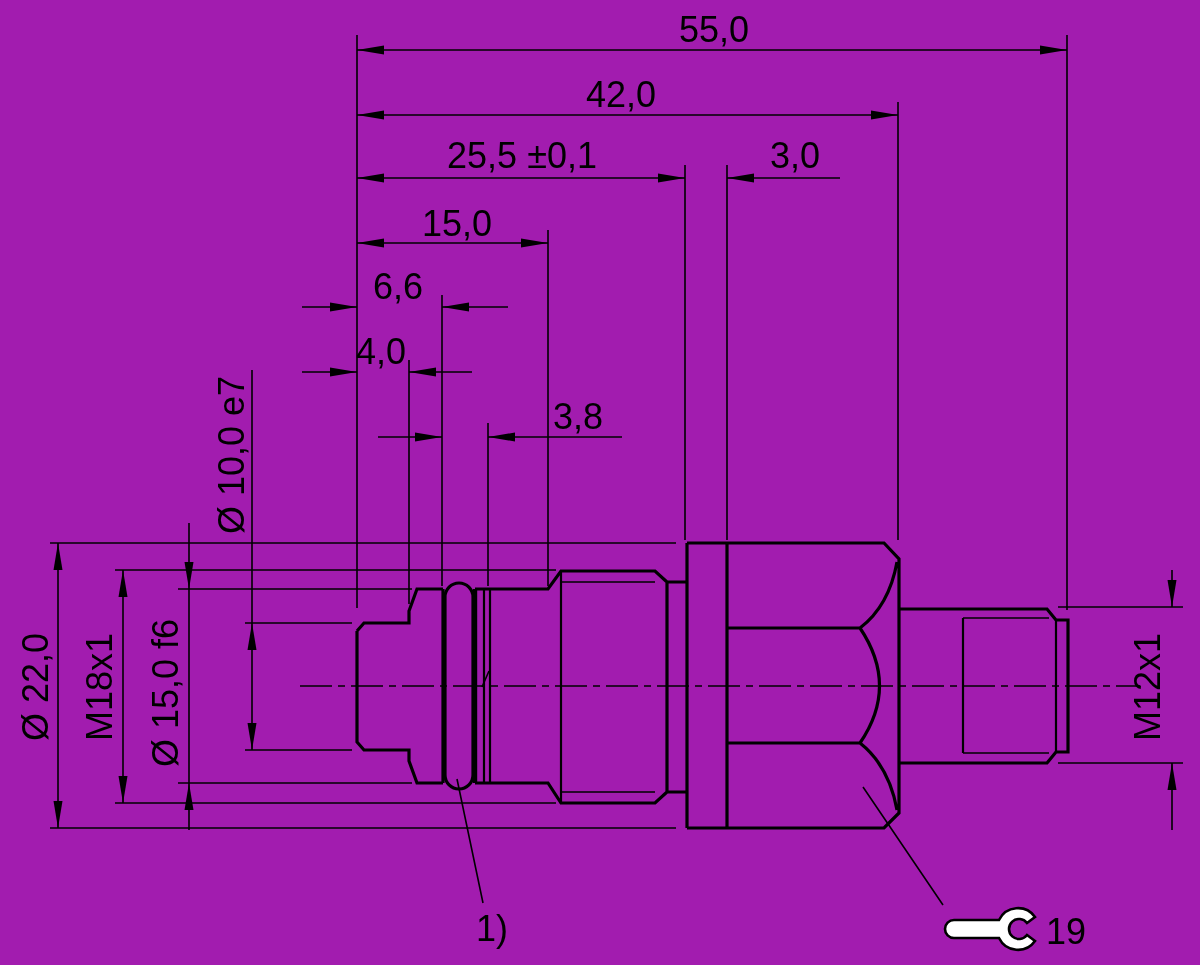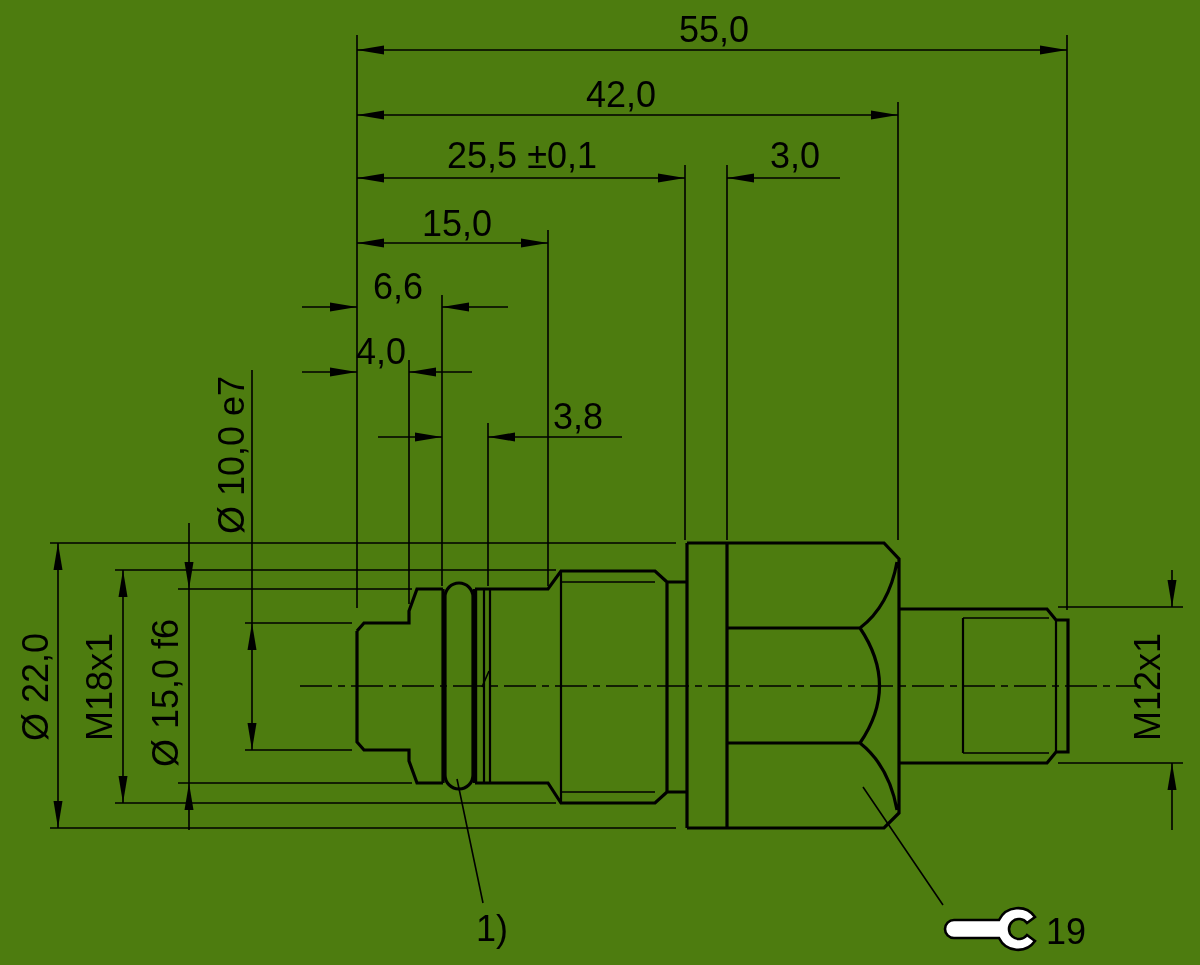--- a/index.html
+++ b/index.html
@@ -1,16 +1,16 @@
 <!DOCTYPE html>
 <html><head>
 <meta charset="utf-8">
 <style>
   html,body{margin:0;padding:0;background:#ffffff;}
-  .stage{width:1200px;height:965px;position:relative;background:#4d7c0f;overflow:hidden;text-align:center;}
+  .stage{width:1200px;height:965px;position:relative;background:#a21caf;overflow:hidden;text-align:center;}
   svg{display:block;}
   text{font-family:"Liberation Sans","DejaVu Sans",sans-serif;font-size:36px;fill:#000;}
   .thin{stroke:#000;stroke-width:1.6;fill:none;}
   .med{stroke:#000;stroke-width:2.2;fill:none;}
   .thick{stroke:#000;stroke-width:3.2;fill:none;stroke-linejoin:miter;}
   .xthick{stroke:#000;stroke-width:4.4;fill:none;}
   .cl{stroke:#000;stroke-width:1.5;fill:none;stroke-dasharray:32 6 7 6;}
   .arr{fill:#000;stroke:none;}
 </style>
 </head>

